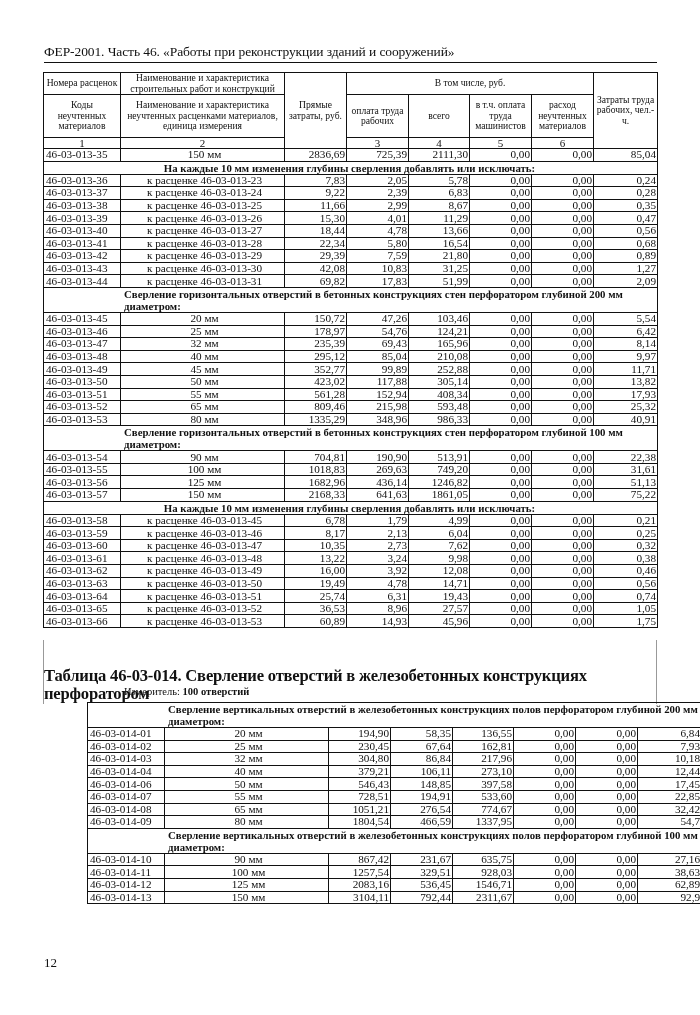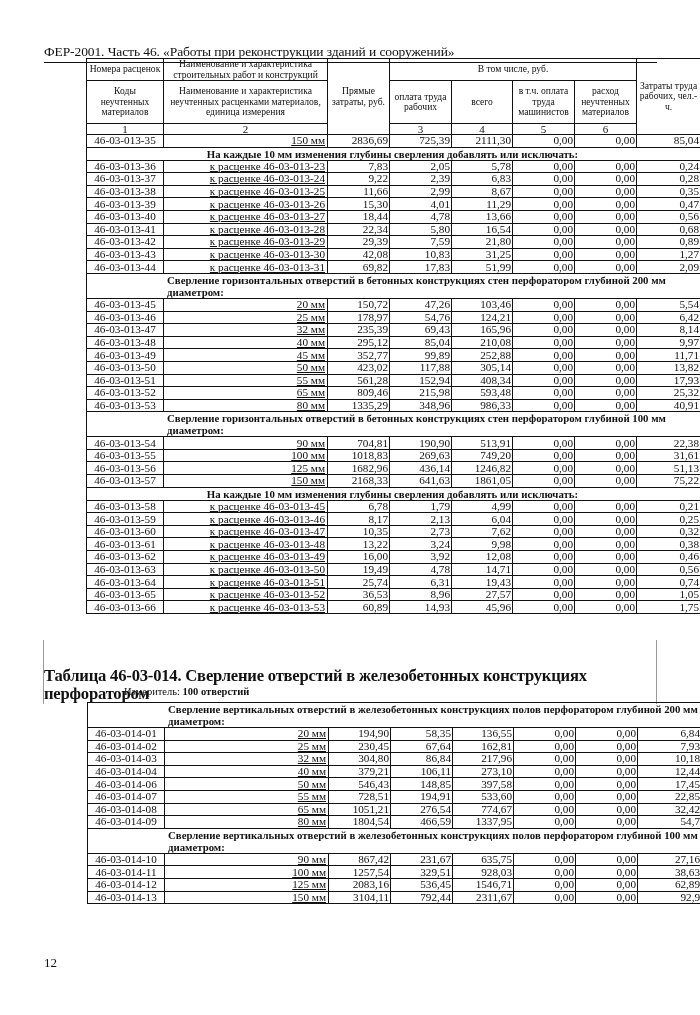--- a/index.html
+++ b/index.html
@@ -22,31 +22,31 @@
   .frame-right { left: 656px; }
 
   table.grid {
     position: absolute; left: 43px; border-collapse: collapse; table-layout: fixed;
     width: 614px; font-size: 11.2px;
   }
   table.grid td, table.grid th {
     border: 1px solid #111; padding: 0 2px; height: 11.6px; line-height: 11px;
     white-space: nowrap; overflow: hidden; font-weight: normal;
   }
-  table.grid .code { text-align: center; }
-  table.grid .name { text-align: right; padding-left: 6px; text-decoration: underline; }
+  table.grid .code { }
+  table.grid .name { text-align: center; padding-left: 6px; }
   table.grid .num { text-align: right; padding-right: 1px; }
   table.grid tr.section td.sec {
     font-weight: bold; text-align: left; padding-left: 80px; white-space: normal;
     line-height: 12px; font-size: 10.8px;
   }
   table.grid tr.section td.sec.center { text-align: center; padding-left: 0; }
   table.grid thead th { font-size: 9.6px; line-height: 10.5px; text-align: center; vertical-align: middle; }
   table.grid thead tr.colnums th { font-size: 11px; height: 10px; line-height: 10px; }
-  #t1 { top: 58px; margin-left: 43px; }
+  #t1 { top: 72px; }
   #t2 { top: 702px; margin-left: 44px; }
 
   .table-title {
     position: absolute; left: 44px; top: 667px; width: 620px;
     font-weight: bold; font-size: 16.6px; line-height: 18px; letter-spacing: -0.2px;
   }
   .measure {
     position: absolute; left: 124px; top: 686px; font-size: 10.5px; line-height: 12px;
   }
   .measure b { font-weight: bold; }

